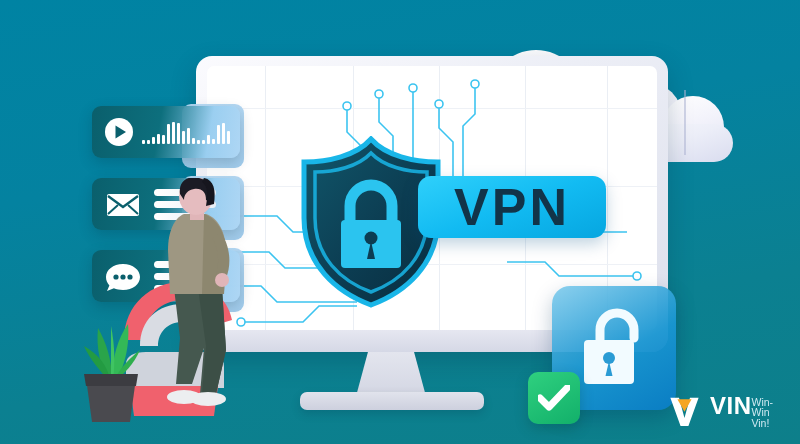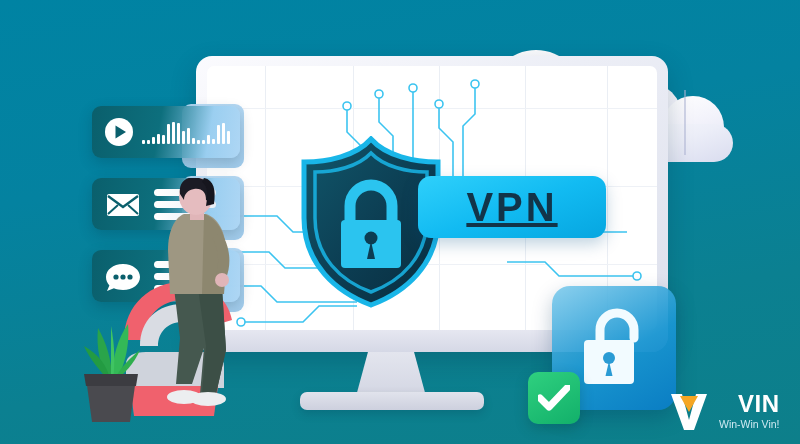--- a/index.html
+++ b/index.html
@@ -43,21 +43,21 @@
   
   #circuit{position:absolute;inset:0;}
 
   
   #shield{left:296px;top:136px;width:150px;height:172px;}
   
   #vpn-badge{left:418px;top:176px;width:188px;height:62px;border-radius:13px;
     background:linear-gradient(160deg,#2fd0fb 0%,#12bbf2 50%,#06a6e0 100%);
     display:flex;align-items:center;justify-content:center;
     box-shadow:0 6px 16px rgba(0,80,130,.25);}
-  #vpn-badge span{font-size:40px;font-weight:bold;letter-spacing:3px;color:#123449;text-decoration:underline;}
+  #vpn-badge span{font-size:52px;font-weight:bold;letter-spacing:3px;color:#123449;}
 
   
   .side-card{position:absolute;width:148px;height:52px;border-radius:9px;
     background:linear-gradient(100deg,#0a5f6c 0%,#0d6f7d 45%,rgba(150,205,240,.85) 78%,rgba(175,215,245,.9) 100%);
     box-shadow:0 5px 14px rgba(0,40,60,.22);}
   .side-card-behind{position:absolute;width:62px;height:64px;border-radius:9px;
     background:linear-gradient(150deg,#b9dcf6 0%,#9dcaec 100%);opacity:.95;}
   .tline{position:absolute;height:7px;border-radius:4px;
     background:linear-gradient(90deg,#ffffff 0%,#e8eef5 100%);}
   .wbar{position:absolute;bottom:0;width:3px;border-radius:1px;background:#ffffff;}
@@ -68,21 +68,21 @@
   #lock-card{left:552px;top:286px;width:124px;height:124px;border-radius:18px;
     background:linear-gradient(150deg,#33a6e0 0%,#128fd2 55%,#0b7fc4 100%);
     box-shadow:0 8px 20px rgba(0,50,90,.28);}
   #lock-card.glassy{background:linear-gradient(150deg,rgba(120,200,235,.85) 0%,rgba(25,150,210,.95) 55%,rgba(10,125,195,1) 100%);}
   #check-card{left:528px;top:372px;width:52px;height:52px;border-radius:10px;
     background:linear-gradient(150deg,#2fd07f 0%,#12b06a 100%);
     box-shadow:0 5px 13px rgba(0,60,40,.25);}
 
   
   #logo{left:668px;top:388px;width:122px;height:46px;display:flex;align-items:center;gap:9px;}
-  #logo-text{display:flex;flex-direction:column;justify-content:center;line-height:1;text-align:right;}
+  #logo-text{display:flex;flex-direction:row;justify-content:center;line-height:1;}
   #logo-text .brand{color:#ffffff;font-size:24px;font-weight:bold;letter-spacing:.5px;}
   #logo-text .tag{color:#cfeaf2;font-size:10.5px;margin-top:3px;}
 </style>
 </head>
 <body>
 
 <div id="scene">
 
   <div class="cloud" style="left:452px;top:50px;width:210px;height:92px;">
     <div class="puff" style="left:36px;top:0;width:96px;height:96px;"></div>

